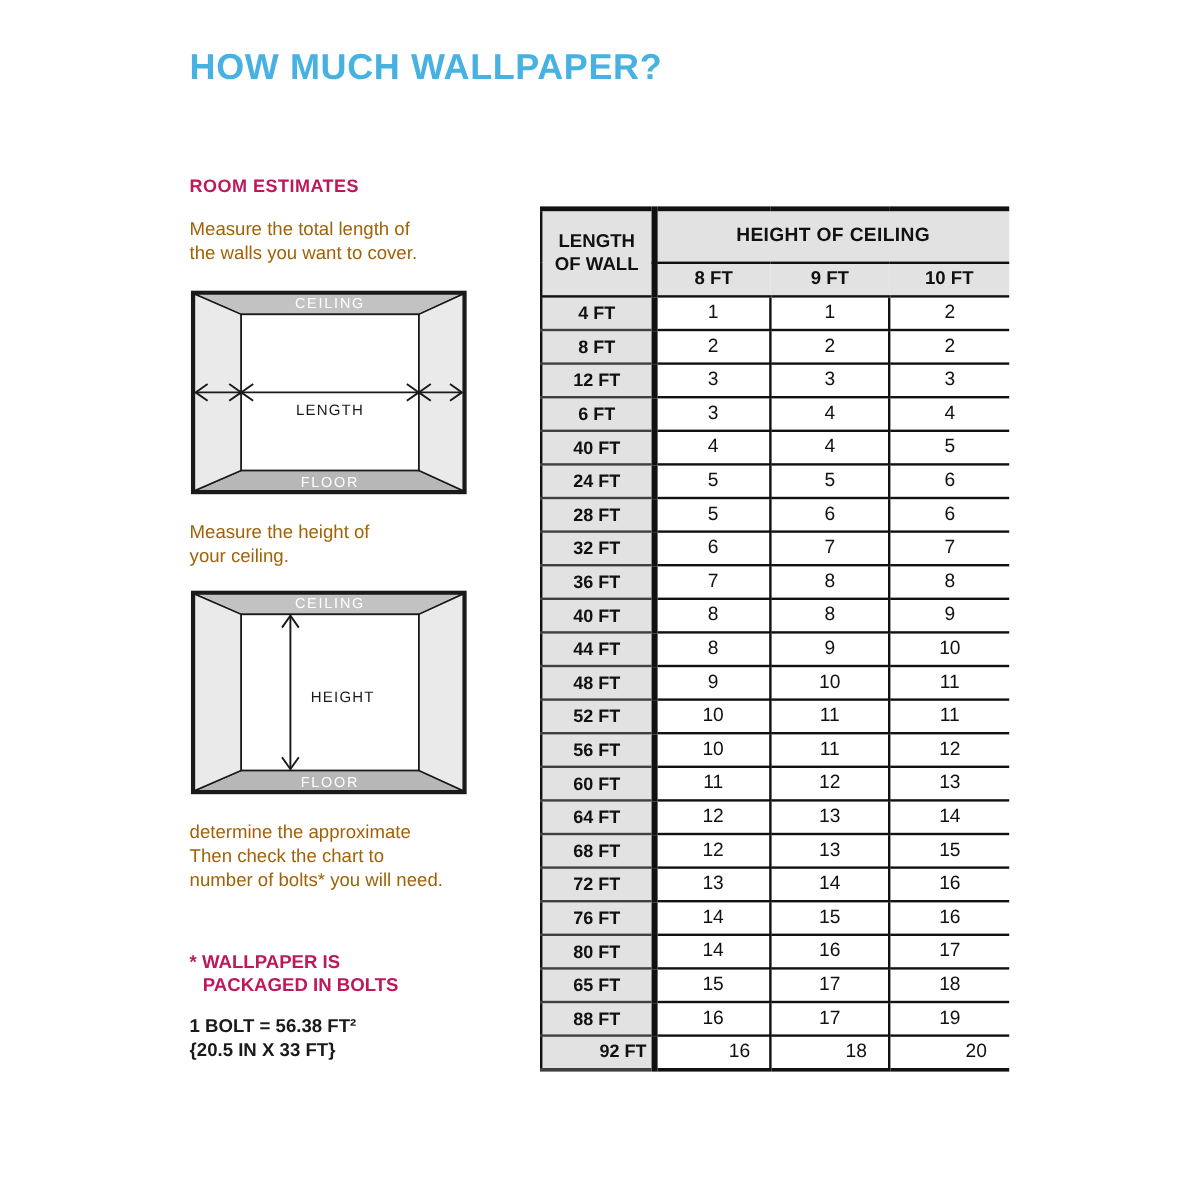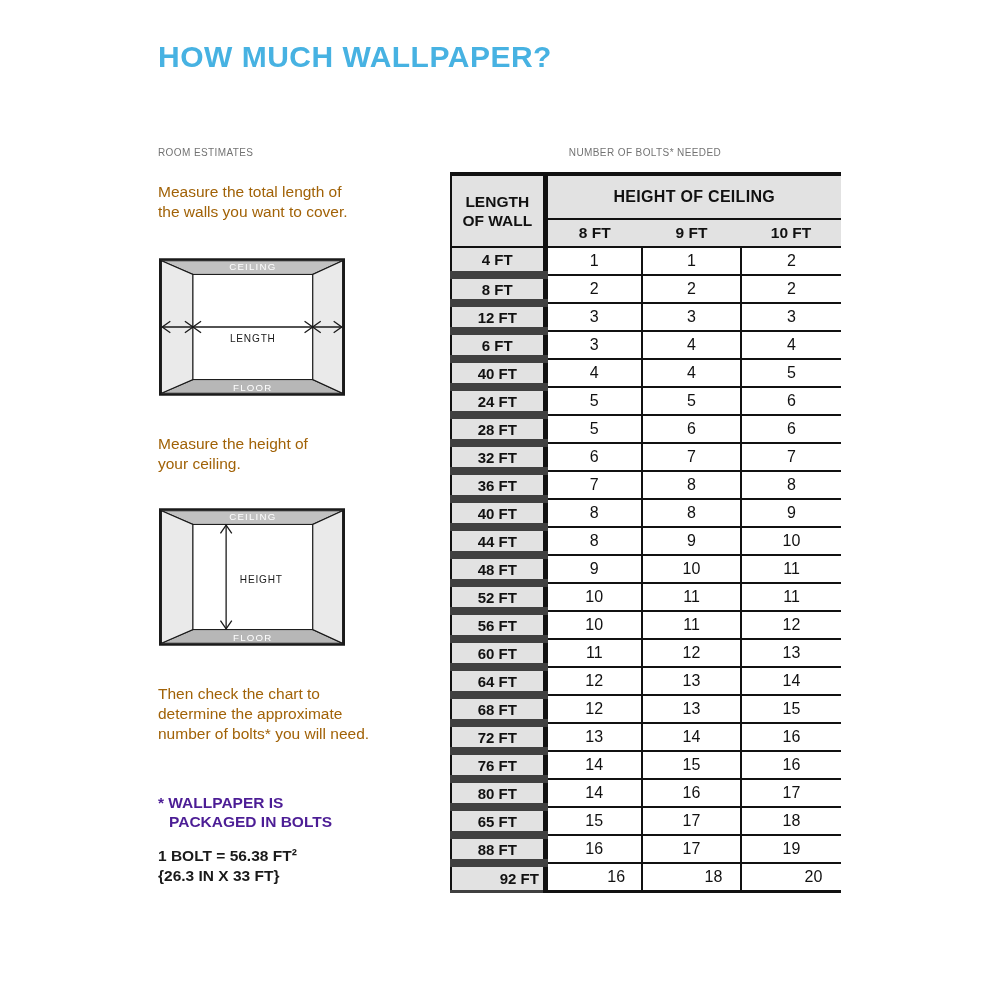--- a/index.html
+++ b/index.html
@@ -19,24 +19,24 @@
     left: 158px; top: 40px;
     font-size: 30px;
     font-weight: bold;
     letter-spacing: 0.5px;
     color: #47b2e2;
     text-align: center;
   }
 
   .section-heading {
     position: absolute;
-    font-size: 10px;
-    font-weight: normal;
+    font-size: 15px;
+    font-weight: bold;
     letter-spacing: 0.4px;
-    color: #737373;
+    color: #be185d;
   }
   .room-estimates-heading { left: 158px; top: 147px; }
   .table-heading { left: 450px; top: 147px; width: 390px; text-align: center; }
 
   .body-text {
     position: absolute;
     left: 158px;
     font-size: 15.5px;
     line-height: 20px;
     color: #a16207;
@@ -44,37 +44,37 @@
   .step1 { top: 182px; }
   .step2 { top: 434px; }
   .step3 { top: 684px; }
 
   .footnote {
     position: absolute;
     left: 158px; top: 793px;
     font-size: 15.5px;
     font-weight: bold;
     line-height: 19px;
-    color: #4c1d95;
+    color: #be185d;
   }
   .footnote .indent { padding-left: 11px; }
 
   .bolt-info {
     position: absolute;
     left: 158px; top: 846px;
     font-size: 15.5px;
     font-weight: bold;
     line-height: 20px;
     color: #1a1a1a;
   }
 
   .diagram {
     position: absolute;
     left: 159px;
-    width: 186px;
+    width: 230px;
     height: 170px;
   }
   .diagram1 { top: 242px; }
   .diagram2 { top: 492px; }
 
   .diagram svg { display: block; width: 100%; height: 100%; }
   .diag-label-white {
     font-family: "Liberation Sans", sans-serif;
     font-size: 12px;
     letter-spacing: 1.5px;
@@ -135,21 +135,21 @@
     border-bottom: 2px solid #111111;
   }
 
   .len-cell {
     background: #e2e2e2;
     font-size: 15px;
     font-weight: bold;
     height: 16px;
     border-left: 2px solid #111111;
     border-right: 5px solid #111111;
-    border-bottom: 8px solid #404040;
+    border-bottom: 2px solid #404040;
   }
   .val-cell {
     background: #ffffff;
     font-size: 16px;
     height: 28px;
     border-bottom: 2px solid #111111;
     border-right: 2px solid #111111;
   }
   .val-cell:last-child { border-right: none; }
   tbody tr:last-child .len-cell,
@@ -210,36 +210,35 @@
         <path d="M76,31 L83,21 L90,31"></path>
         <path d="M76,139 L83,149 L90,139"></path>
       </g>
       <text class="diag-label-white" x="116" y="15" text-anchor="middle">CEILING</text>
       <text class="diag-label-white" x="116" y="164" text-anchor="middle">FLOOR</text>
       <text class="diag-label-black" x="100" y="93" text-anchor="start">HEIGHT</text>
     </svg>
   </div>
 
   <div class="body-text step3">
+    <div>determine the approximate</div>
     <div>Then check the chart to</div>
-    <div>determine the approximate</div>
     <div>number of bolts* you will need.</div>
   </div>
 
   <div class="footnote">
     <div>* WALLPAPER IS</div>
     <div class="indent">PACKAGED IN BOLTS</div>
   </div>
 
   <div class="bolt-info">
     <div>1 BOLT = 56.38 FT²</div>
-    <div>{26.3 IN X 33 FT}</div>
-  </div>
-
-  <h2 class="section-heading table-heading">NUMBER OF BOLTS* NEEDED</h2>
+    <div>{20.5 IN X 33 FT}</div>
+  </div>
+
 
   <div class="bolts-table-wrap">
     <table class="bolts-table">
       <colgroup>
         <col class="c-len">
           <col class="c-8">
           <col class="c-9">
           <col class="c-10">
       </colgroup>
       <thead>

